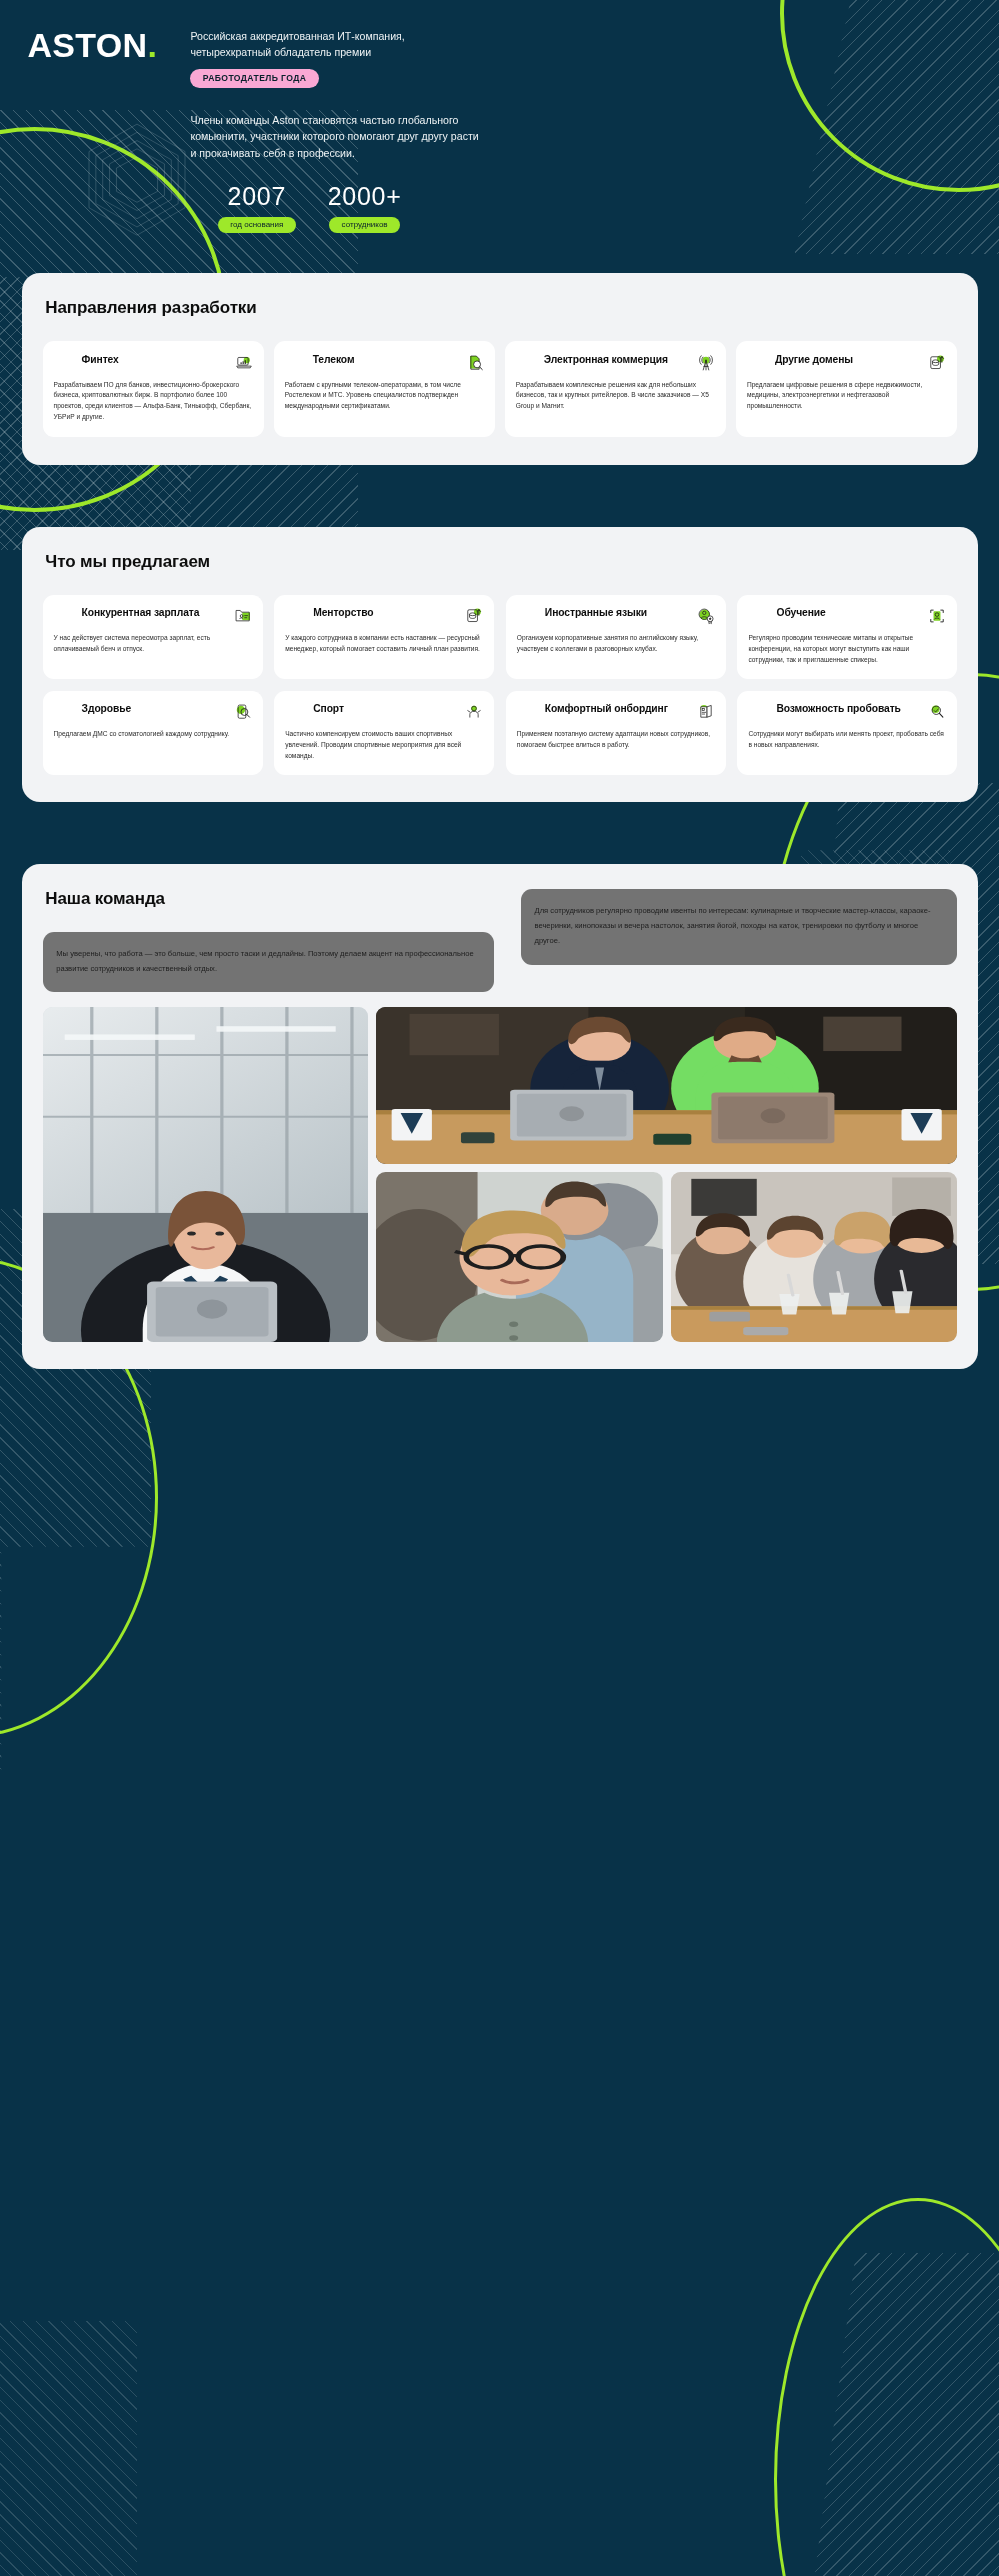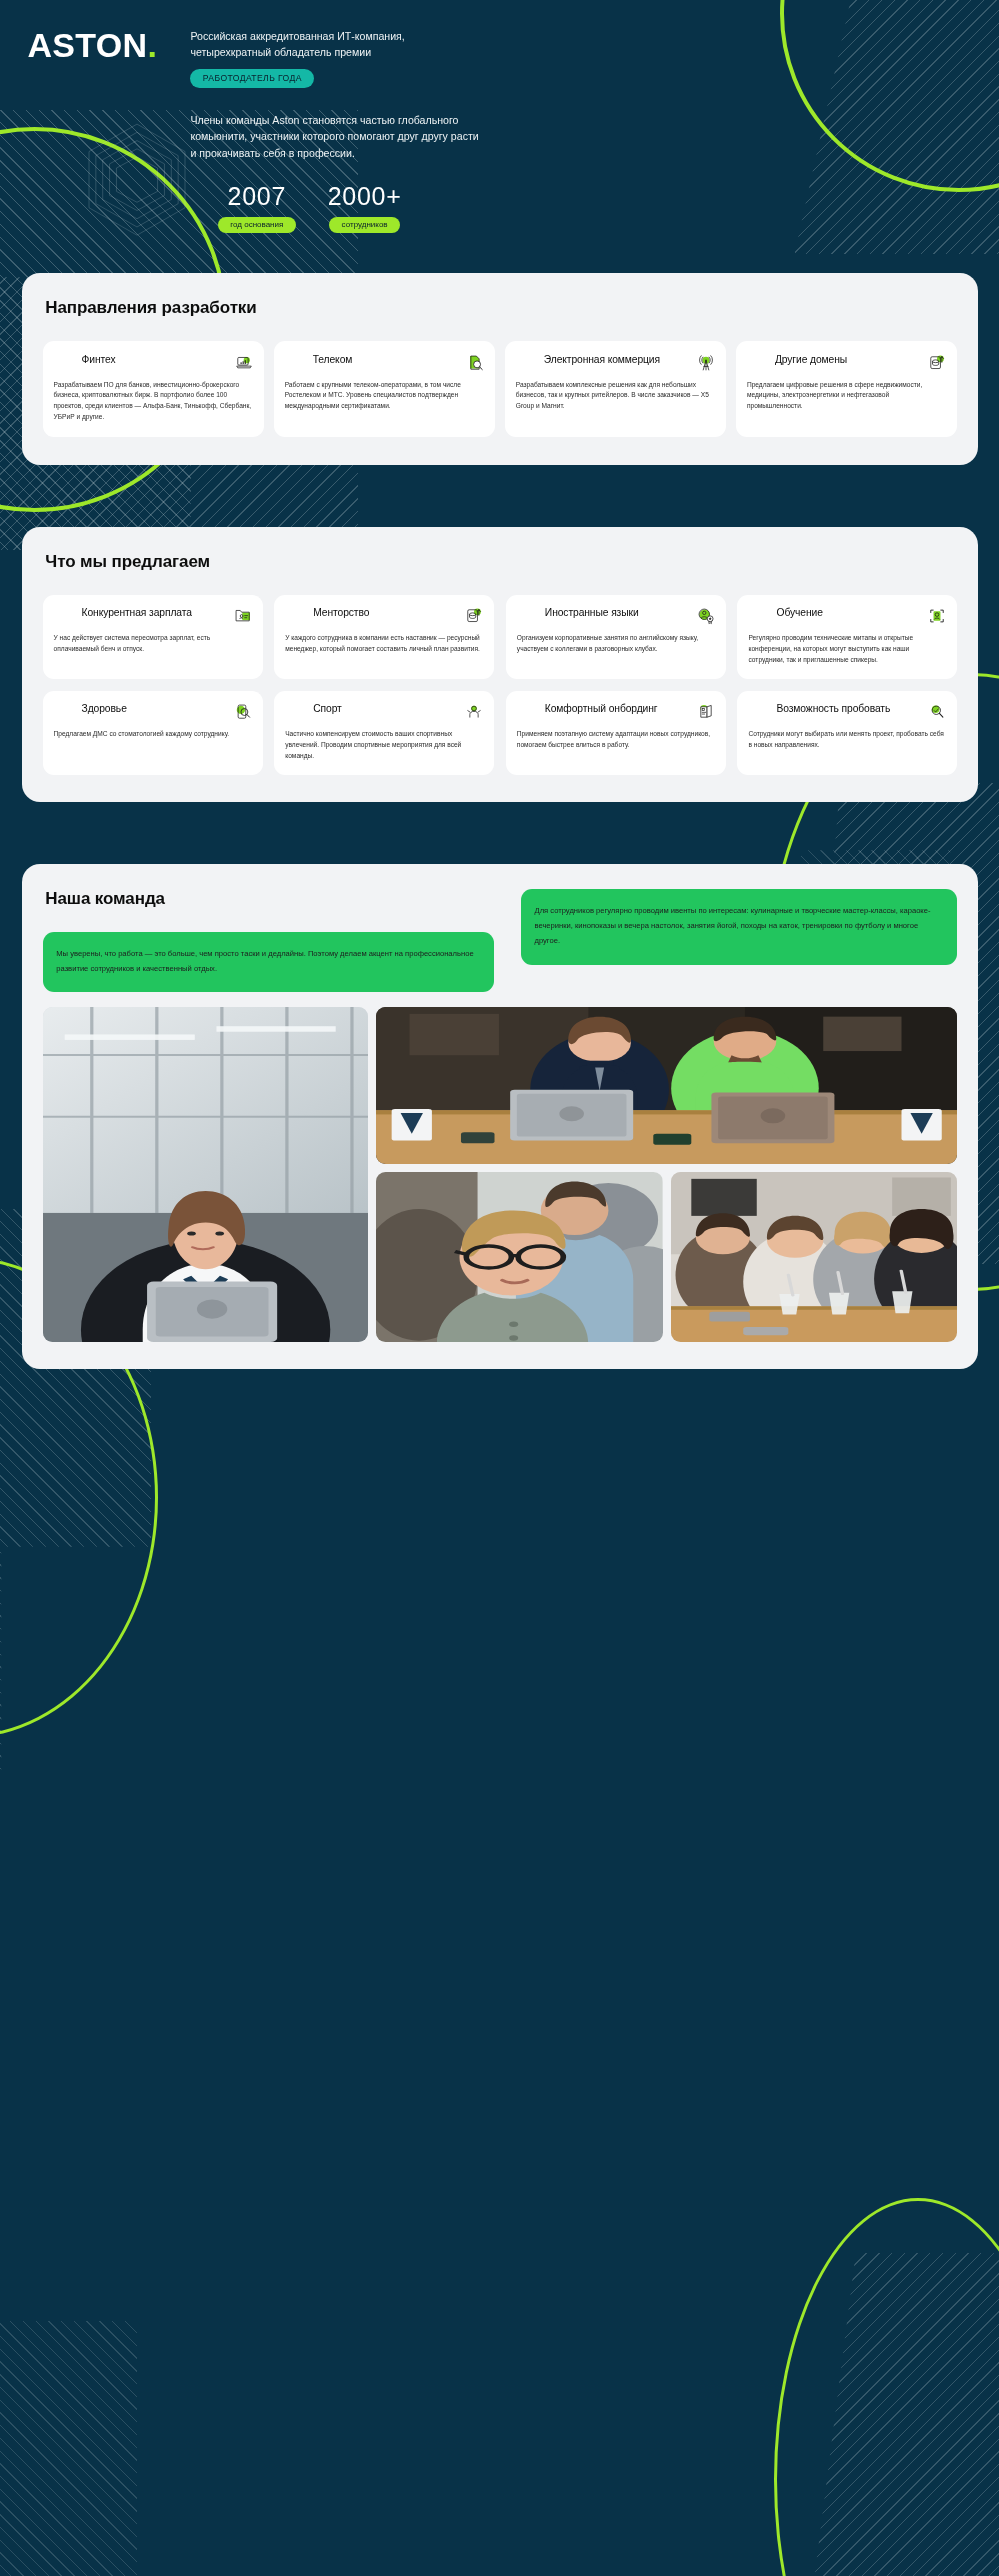--- a/index.html
+++ b/index.html
@@ -93,23 +93,23 @@
     font-size:34px; font-weight:bold; letter-spacing:0.3px; color:#fff;
     line-height:1; display:flex; align-items:baseline;
   }
   .logo-dot { color:#9ee82a; }
   .hero-right { flex:1; padding-left:6.9px; padding-top:5.5px;margin-left:12px; }
   .hero-line {
     font-size:10.6px; line-height:1.52; color:#eef3f5; font-weight:400;
     max-width:288px;
   }
   .pill {
-    display:inline-block; background:#14b8a6; color:#09202c;
+    display:inline-block; background:#f9a8d4; color:#09202c;
     border-radius:686px; font-size:8.6px; letter-spacing:0.4px;
-    padding:4.1px 12.4px 4.8px; margin-top:9px; font-weight:400;
+    padding:4.1px 12.4px 4.8px; margin-top:9px; font-weight:700;
   }
   .hero-para {
     font-size:10.6px; line-height:1.56; color:#eef3f5; margin-top:24px; max-width:295px;
   }
   .stats { display:flex; gap:32px; margin-top:23px; padding-left:27.5px; }
   .stat { text-align:center; }
   .stat-num { font-size:25px; font-weight:300; letter-spacing:0.7px; color:#fff; line-height:1; }
   .stat-pill {
     display:inline-block; background:#9ee82a; color:#09202c; border-radius:686px;
     font-size:8px; padding:3.4px 12.4px 4.1px; margin-top:7.6px;
@@ -130,34 +130,34 @@
   .grid3 { display:grid; grid-template-columns:repeat(4,1fr); gap:11.7px; }
   .card {
     background:#fff; border-radius:11px; padding:12.4px 11px 13.7px 11px;
     position:relative; display:flex; flex-direction:column;
   }
   .card-head {
     display:flex; align-items:flex-start; justify-content:space-between; gap:5.5px;
     margin-bottom:8.2px;
   }
   .card-title {
-    font-size:10.3px; font-weight:normal; color:#0d0d0d; line-height:1.22; letter-spacing:-0.1px;padding-left:28px;
+    font-size:10.3px; font-weight:bold; color:#0d0d0d; line-height:1.22; letter-spacing:-0.1px;padding-left:28px;
   }
   .card-body { font-size:6.6px; line-height:1.62; color:#2a2a2a; }
   .ico { flex:0 0 18px; width:18px; height:18px; position:relative; }
   .ico svg { width:18px; height:18px; display:block; }
 
   .grid3 .card { min-height:81px; }
   .grid4 .card { min-height:96px; }
 
   
   .team-top { display:flex; gap:27px; align-items:flex-start; }
   .team-left { flex:0 0 calc(50% - 6.2px); }
   .team-card {
-    background:#22c55e; border-radius:11px; padding:15px 13.7px;
+    background:#737373; border-radius:11px; padding:15px 13.7px;
     font-size:7.6px; line-height:1.92; color:#1d1d1d;
   }
   .team-left .team-card { margin-top:5.5px; }
   .team-right { flex:1; }
   .team-right .team-card { padding:15px 13.7px 16.5px; }
 
   
   .gallery { display:flex; gap:8.2px; margin-top:15px; }
   .gal-left { flex:0 0 calc(36% - 4.1px); }
   .gal-right { flex:1; display:flex; flex-direction:column; gap:8.2px; }

